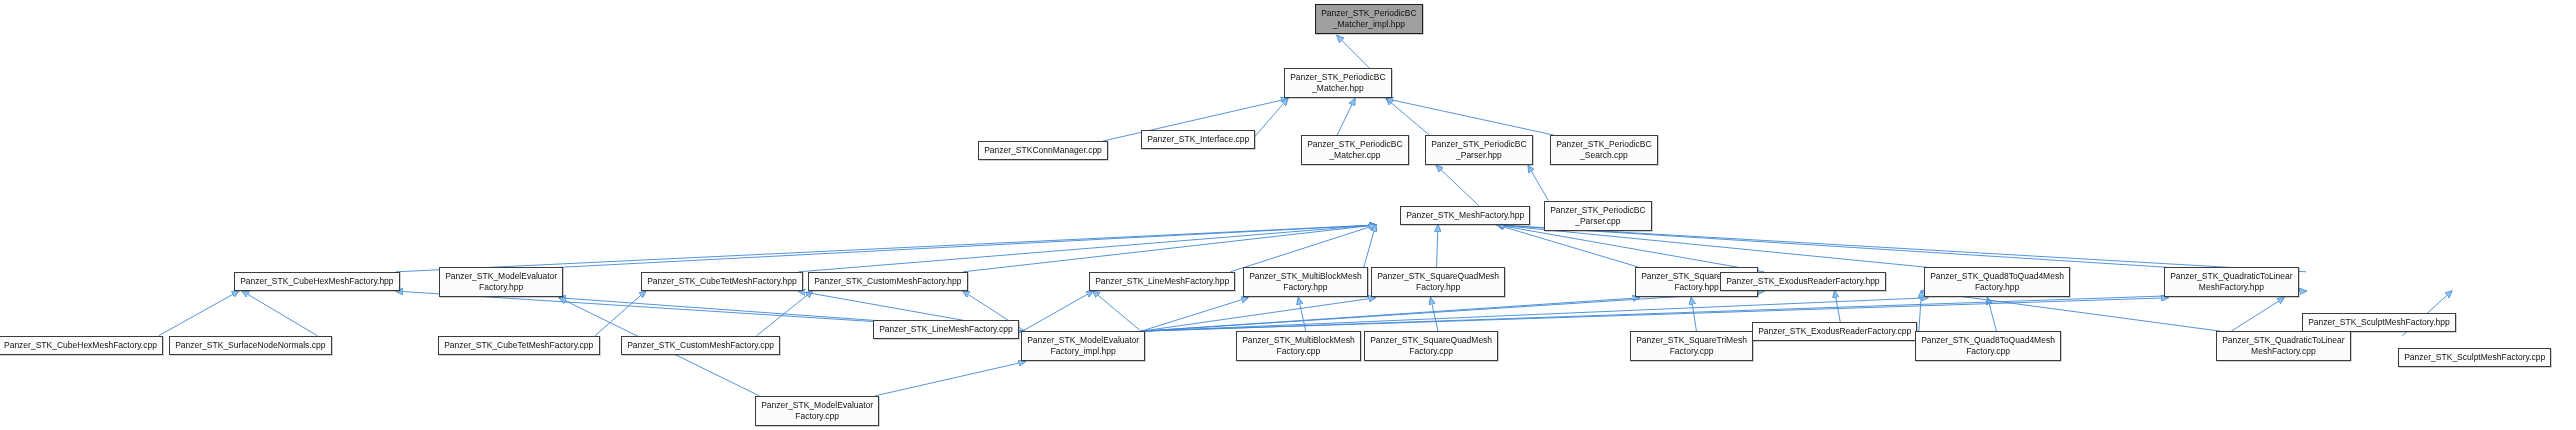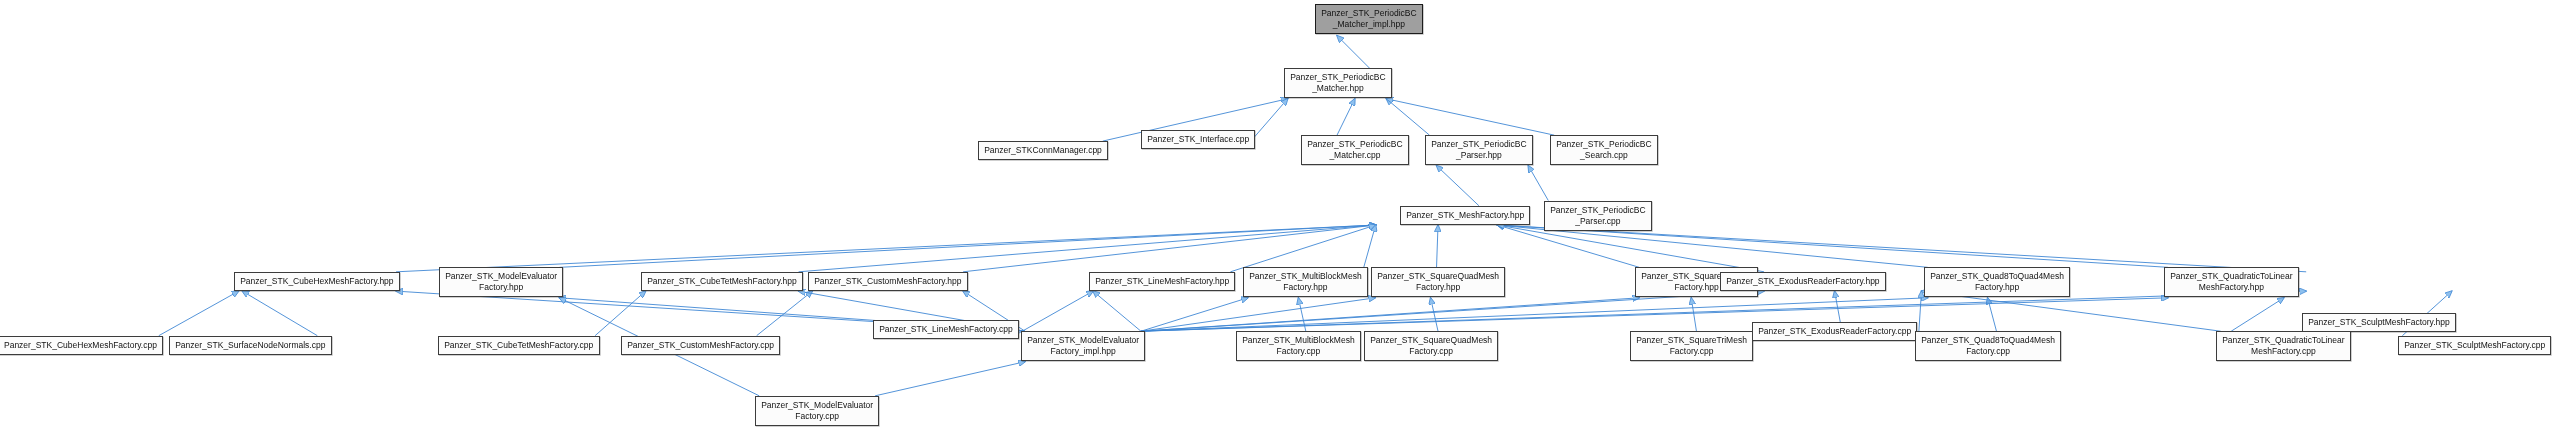--- a/index.html
+++ b/index.html
@@ -114,17 +114,17 @@
 Factory.cpp</div>
     <div class="node" style="top: 331px; left: 1364px;">Panzer_STK_SquareQuadMesh
 Factory.cpp</div>
     <div class="node" style="top: 331px; left: 1630px;">Panzer_STK_SquareTriMesh
 Factory.cpp</div>
     <div class="node" style="top: 322px; left: 1752px; text-align: center;">Panzer_STK_ExodusReaderFactory.cpp</div>
     <div class="node" style="top: 331px; left: 1915px;">Panzer_STK_Quad8ToQuad4Mesh
 Factory.cpp</div>
     <div class="node" style="top: 331px; left: 2216px;">Panzer_STK_QuadraticToLinear
 MeshFactory.cpp</div>
-    <div class="node" style="top: 336px; left: 2398px;">Panzer_STK_SculptMeshFactory.cpp</div>
+    <div class="node" style="top: 348px; left: 2398px;">Panzer_STK_SculptMeshFactory.cpp</div>
     <div class="node" style="top: 396px; left: 755px;">Panzer_STK_ModelEvaluator
 Factory.cpp</div>
   </div>
 
 
 </body></html>

